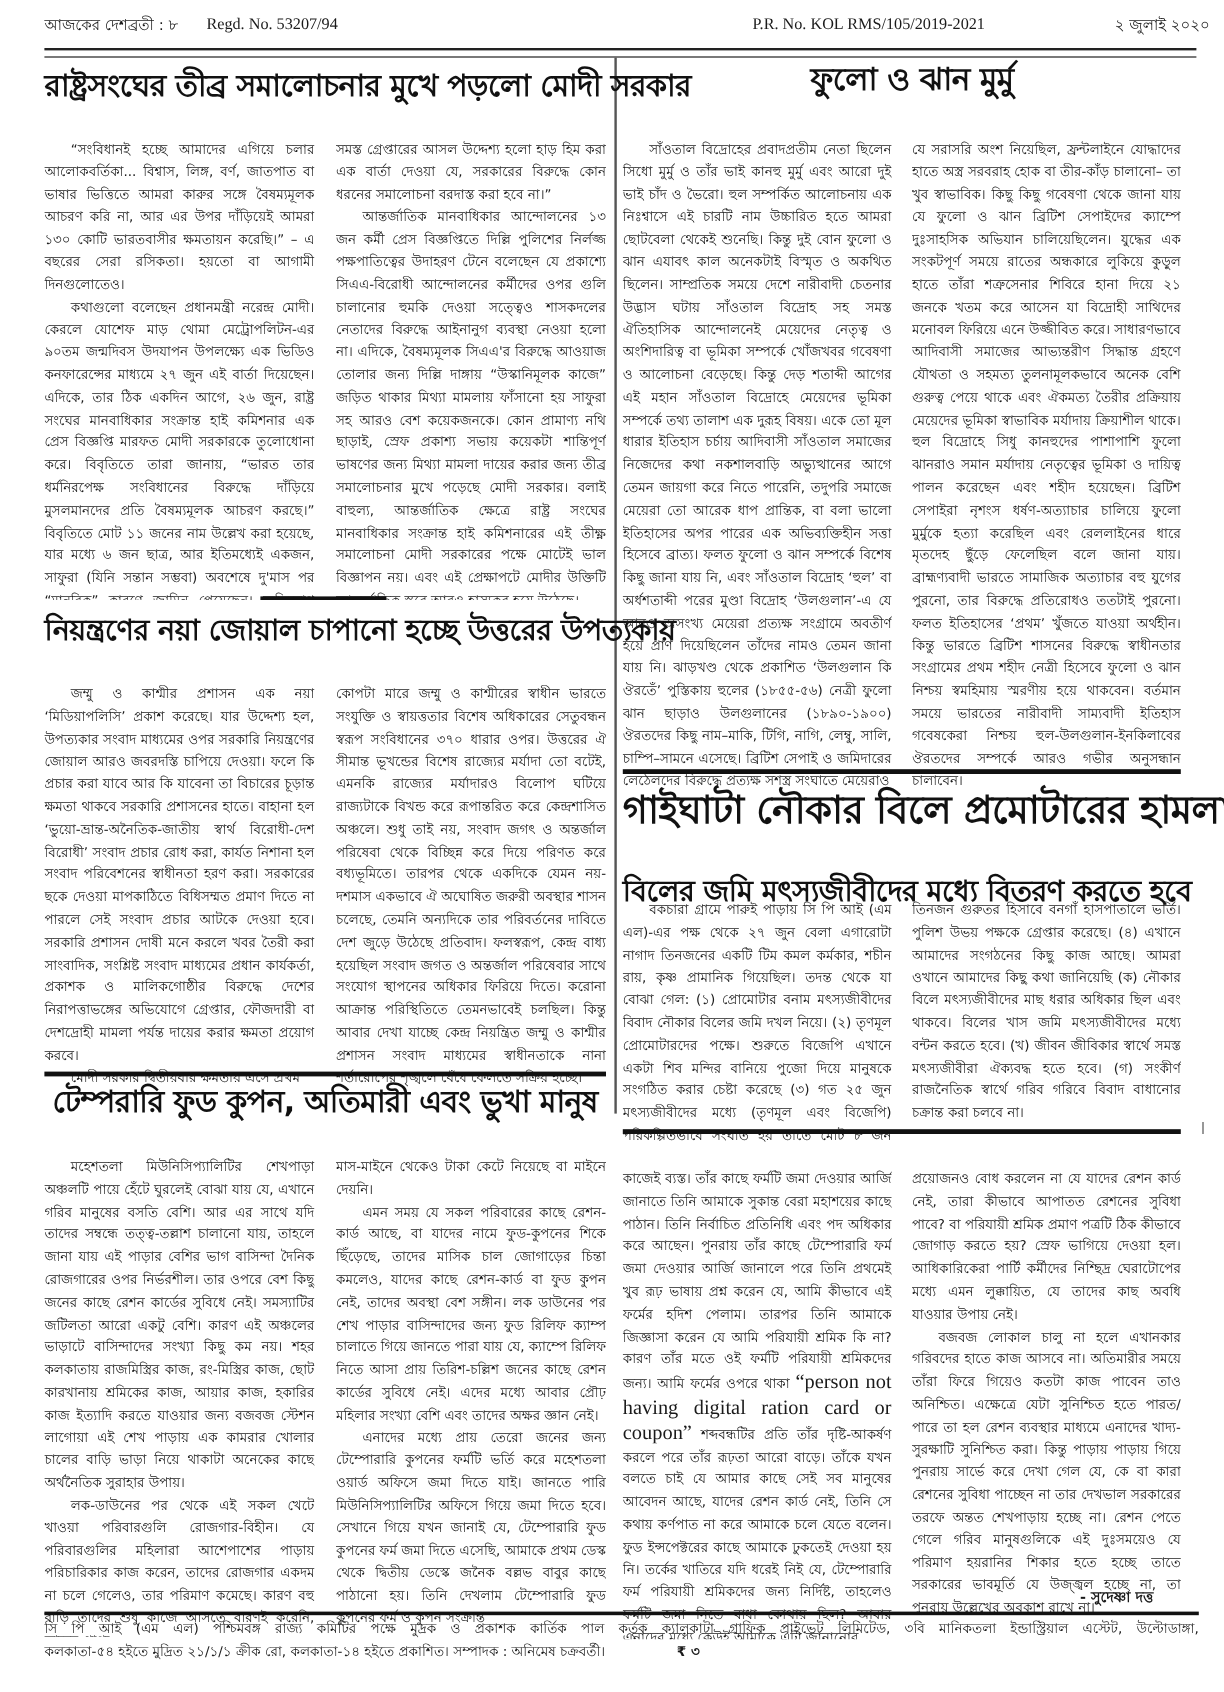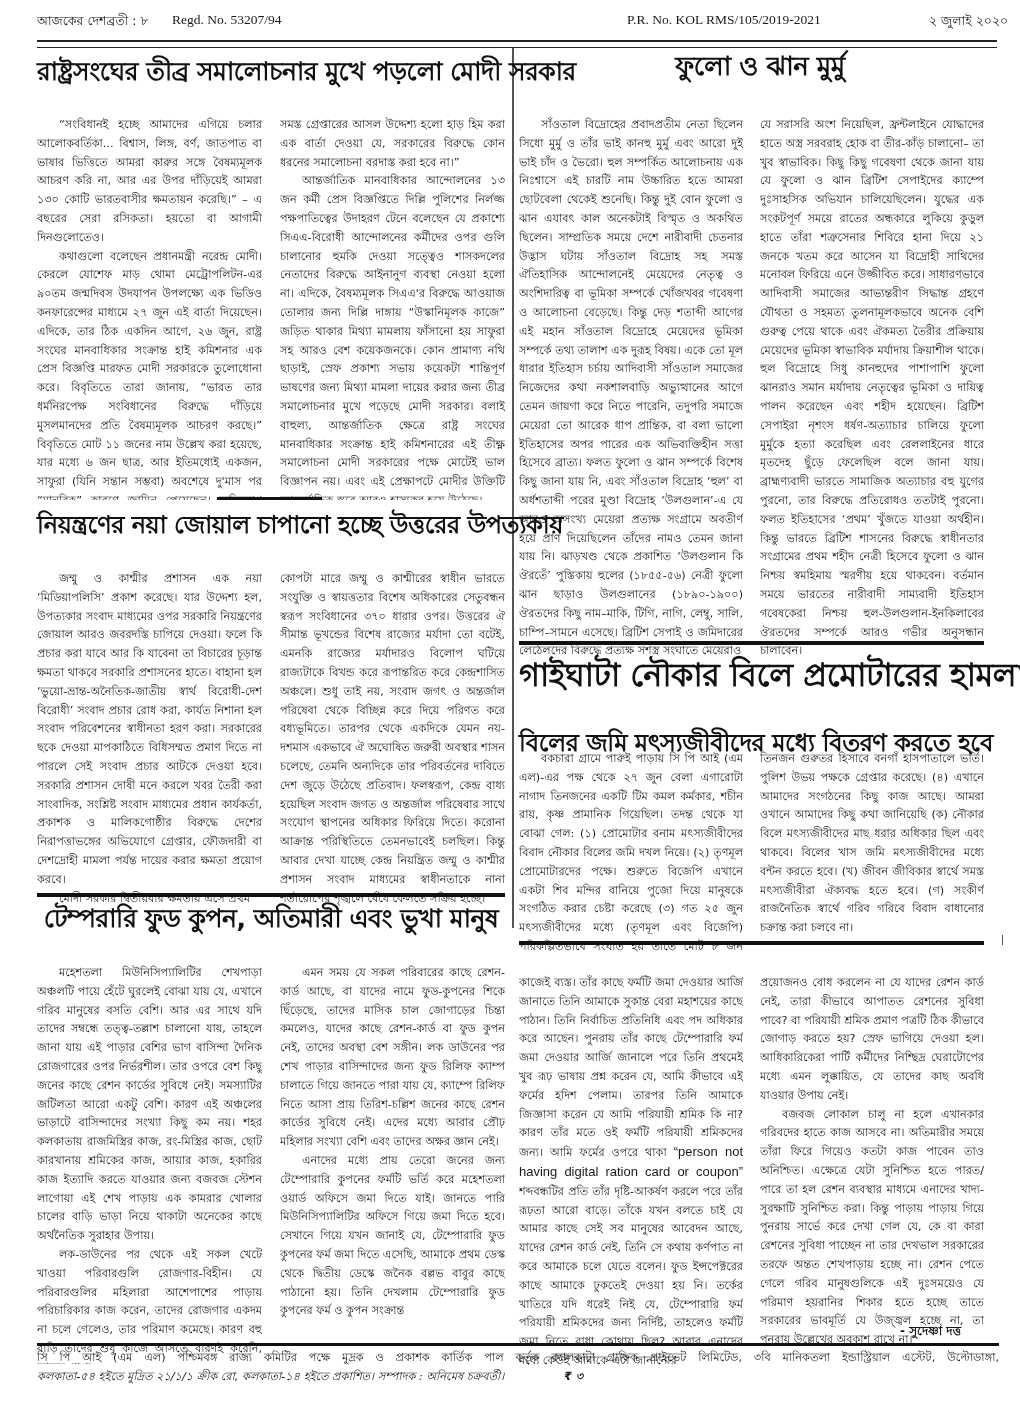--- a/index.html
+++ b/index.html
@@ -10,24 +10,24 @@
   .masthead span { position:absolute; top:4px; white-space:nowrap; }
   .mh-regd, .mh-pr { font-family:"Liberation Serif", serif; font-size:13.5px; }
   .dbl-rule { position:absolute; left:37px; width:960px; height:5px; border-top:2px solid #222; border-bottom:1px solid #222; top:40px; }
   .vsep { position:absolute; left:512px; width:2px; background:#555; }
   .headline { position:absolute; font-weight:bold; white-space:nowrap; text-align:center; color:#111; letter-spacing:-0.5px; }
   .col { position:absolute; font-size:11.2px; line-height:18.8px; text-align:justify; overflow:hidden;margin-top:24px; }
   .col p { margin:0; text-indent:22px; }
   .col p.noind { text-indent:0; }
   .rule { position:absolute; height:4px; background:#111; }
   .byline { position:absolute; font-size:12px; font-weight:bold; }
-  .eng { font-family:Liberation Sans, sans-serif; font-size:13px; }
+  .eng { font-family:Liberation Serif, serif; font-size:17px; }
   .footer { position:absolute; left:37px; width:962px; font-size:11.3px; line-height:19px; }
   .footer .l1 { text-align:justify; text-align-last:justify; }
-  .footer .l2 { position:relative; height:19px;font-style:italic; }
+  .footer .l2 { position:relative; height:19px; }
   .footer .l2 span { position:absolute; top:0; white-space:nowrap; }
 </style>
 </head>
 <body>
 
 <div class="abs masthead">
   <span style="left:0;">আজকের দেশব্রতী : ৮</span>
   <span class="mh-regd" style="left:135px;">Regd. No. 53207/94</span>
   <span class="mh-pr" style="left:590px;">P.R. No. KOL RMS/105/2019-2021</span>
   <span style="left:880px;margin-left:12px;">২ জুলাই ২০২০</span>
@@ -76,20 +76,21 @@
 </div>
 <div class="rule" style="left:37px;top:893px;width:468px;"></div>
 <div class="rule" style="left:519px;top:941px;width:465px;"></div>
 
 <div class="headline" style="left:37px;top:899px;width:468px;font-size:25px;">টেম্পরারি ফুড কুপন, অতিমারী এবং ভুখা মানুষ</div>
 <div class="col" style="left:37px;top:940px;width:225px;height:400px;">
   <p>মহেশতলা মিউনিসিপ্যালিটির শেখপাড়া অঞ্চলটি পায়ে হেঁটে ঘুরলেই বোঝা যায় যে, এখানে গরিব মানুষের বসতি বেশি। আর এর সাথে যদি তাদের সম্বন্ধে তত্ত্ব-তল্লাশ চালানো যায়, তাহলে জানা যায় এই পাড়ার বেশির ভাগ বাসিন্দা দৈনিক রোজগারের ওপর নির্ভরশীল। তার ওপরে বেশ কিছু জনের কাছে রেশন কার্ডের সুবিধে নেই। সমস্যাটির জটিলতা আরো একটু বেশি। কারণ এই অঞ্চলের ভাড়াটে বাসিন্দাদের সংখ্যা কিছু কম নয়। শহর কলকাতায় রাজমিস্ত্রির কাজ, রং-মিস্ত্রির কাজ, ছোট কারখানায় শ্রমিকের কাজ, আয়ার কাজ, হকারির কাজ ইত্যাদি করতে যাওয়ার জন্য বজবজ স্টেশন লাগোয়া এই শেখ পাড়ায় এক কামরার খোলার চালের বাড়ি ভাড়া নিয়ে থাকাটা অনেকের কাছে অর্থনৈতিক সুরাহার উপায়।</p>
   <p>লক-ডাউনের পর থেকে এই সকল খেটে খাওয়া পরিবারগুলি রোজগার-বিহীন। যে পরিবারগুলির মহিলারা আশেপাশের পাড়ায় পরিচারিকার কাজ করেন, তাদের রোজগার একদম না চলে গেলেও, তার পরিমাণ কমেছে। কারণ বহু বাড়ি তাদের শুধু কাজে আসতে বারণই করেনি, তাদের প্রাপ্য</p>
 </div>
 <div class="col" style="left:280px;top:940px;width:225px;height:400px;">
+  <p class="noind">মাস-মাইনে থেকেও টাকা কেটে নিয়েছে বা মাইনে দেয়নি।</p>
   <p>এমন সময় যে সকল পরিবারের কাছে রেশন-কার্ড আছে, বা যাদের নামে ফুড-কুপনের শিকে ছিঁড়েছে, তাদের মাসিক চাল জোগাড়ের চিন্তা কমলেও, যাদের কাছে রেশন-কার্ড বা ফুড কুপন নেই, তাদের অবস্থা বেশ সঙ্গীন। লক ডাউনের পর শেখ পাড়ার বাসিন্দাদের জন্য ফুড রিলিফ ক্যাম্প চালাতে গিয়ে জানতে পারা যায় যে, ক্যাম্পে রিলিফ নিতে আসা প্রায় তিরিশ-চল্লিশ জনের কাছে রেশন কার্ডের সুবিধে নেই। এদের মধ্যে আবার প্রৌঢ় মহিলার সংখ্যা বেশি এবং তাদের অক্ষর জ্ঞান নেই।</p>
   <p>এনাদের মধ্যে প্রায় তেরো জনের জন্য টেম্পোরারি কুপনের ফর্মটি ভর্তি করে মহেশতলা ওয়ার্ড অফিসে জমা দিতে যাই। জানতে পারি মিউনিসিপ্যালিটির অফিসে গিয়ে জমা দিতে হবে। সেখানে গিয়ে যখন জানাই যে, টেম্পোরারি ফুড কুপনের ফর্ম জমা দিতে এসেছি, আমাকে প্রথম ডেস্ক থেকে দ্বিতীয় ডেস্কে জনৈক বল্লভ বাবুর কাছে পাঠানো হয়। তিনি দেখলাম টেম্পোরারি ফুড কুপনের ফর্ম ও কুপন সংক্রান্ত</p>
 </div>
 <div class="col" style="left:519px;top:950px;width:224px;height:392px;">
   <p class="noind"><span>কাজেই ব্যস্ত। তাঁর কাছে ফর্মটি জমা দেওয়ার আর্জি জানাতে তিনি আমাকে সুকান্ত বেরা মহাশয়ের কাছে পাঠান। তিনি নির্বাচিত প্রতিনিধি এবং পদ অধিকার করে আছেন। পুনরায় তাঁর কাছে টেম্পোরারি ফর্ম জমা দেওয়ার আর্জি জানালে পরে তিনি প্রথমেই খুব রূঢ় ভাষায় প্রশ্ন করেন যে, আমি কীভাবে এই ফর্মের হদিশ পেলাম। তারপর তিনি আমাকে জিজ্ঞাসা করেন যে আমি পরিযায়ী শ্রমিক কি না? কারণ তাঁর মতে ওই ফর্মটি পরিযায়ী শ্রমিকদের জন্য। আমি ফর্মের ওপরে থাকা </span><span class="eng">“person not having digital ration card or coupon”</span><span> শব্দবন্ধটির প্রতি তাঁর দৃষ্টি-আকর্ষণ করলে পরে তাঁর রূঢ়তা আরো বাড়ে। তাঁকে যখন বলতে চাই যে আমার কাছে সেই সব মানুষের আবেদন আছে, যাদের রেশন কার্ড নেই, তিনি সে কথায় কর্ণপাত না করে আমাকে চলে যেতে বলেন। ফুড ইন্সপেক্টরের কাছে আমাকে ঢুকতেই দেওয়া হয় নি। তর্কের খাতিরে যদি ধরেই নিই যে, টেম্পোরারি ফর্ম পরিযায়ী শ্রমিকদের জন্য নির্দিষ্ট, তাহলেও ফর্মটি জমা নিতে বাধা কোথায় ছিল? আবার এনাদের মধ্যে কেউই আমাকে এটা জানানোর</span></p>
 </div>
 <div class="col" style="left:760px;top:950px;width:224px;height:372px;">
   <p class="noind">প্রয়োজনও বোধ করলেন না যে যাদের রেশন কার্ড নেই, তারা কীভাবে আপাতত রেশনের সুবিধা পাবে? বা পরিযায়ী শ্রমিক প্রমাণ পত্রটি ঠিক কীভাবে জোগাড় করতে হয়? স্রেফ ভাগিয়ে দেওয়া হল। আধিকারিকেরা পার্টি কর্মীদের নিশ্ছিদ্র ঘেরাটোপের মধ্যে এমন লুক্কায়িত, যে তাদের কাছ অবধি যাওয়ার উপায় নেই।</p>
   <p>বজবজ লোকাল চালু না হলে এখানকার গরিবদের হাতে কাজ আসবে না। অতিমারীর সময়ে তাঁরা ফিরে গিয়েও কতটা কাজ পাবেন তাও অনিশ্চিত। এক্ষেত্রে যেটা সুনিশ্চিত হতে পারত/পারে তা হল রেশন ব্যবস্থার মাধ্যমে এনাদের খাদ্য-সুরক্ষাটি সুনিশ্চিত করা। কিন্তু পাড়ায় পাড়ায় গিয়ে পুনরায় সার্ভে করে দেখা গেল যে, কে বা কারা রেশনের সুবিধা পাচ্ছেন না তার দেখভাল সরকারের তরফে অন্তত শেখপাড়ায় হচ্ছে না। রেশন পেতে গেলে গরিব মানুষগুলিকে এই দুঃসময়েও যে পরিমাণ হয়রানির শিকার হতে হচ্ছে তাতে সরকারের ভাবমূর্তি যে উজ্জ্বল হচ্ছে না, তা পুনরায় উল্লেখের অবকাশ রাখে না।</p>
 </div>

